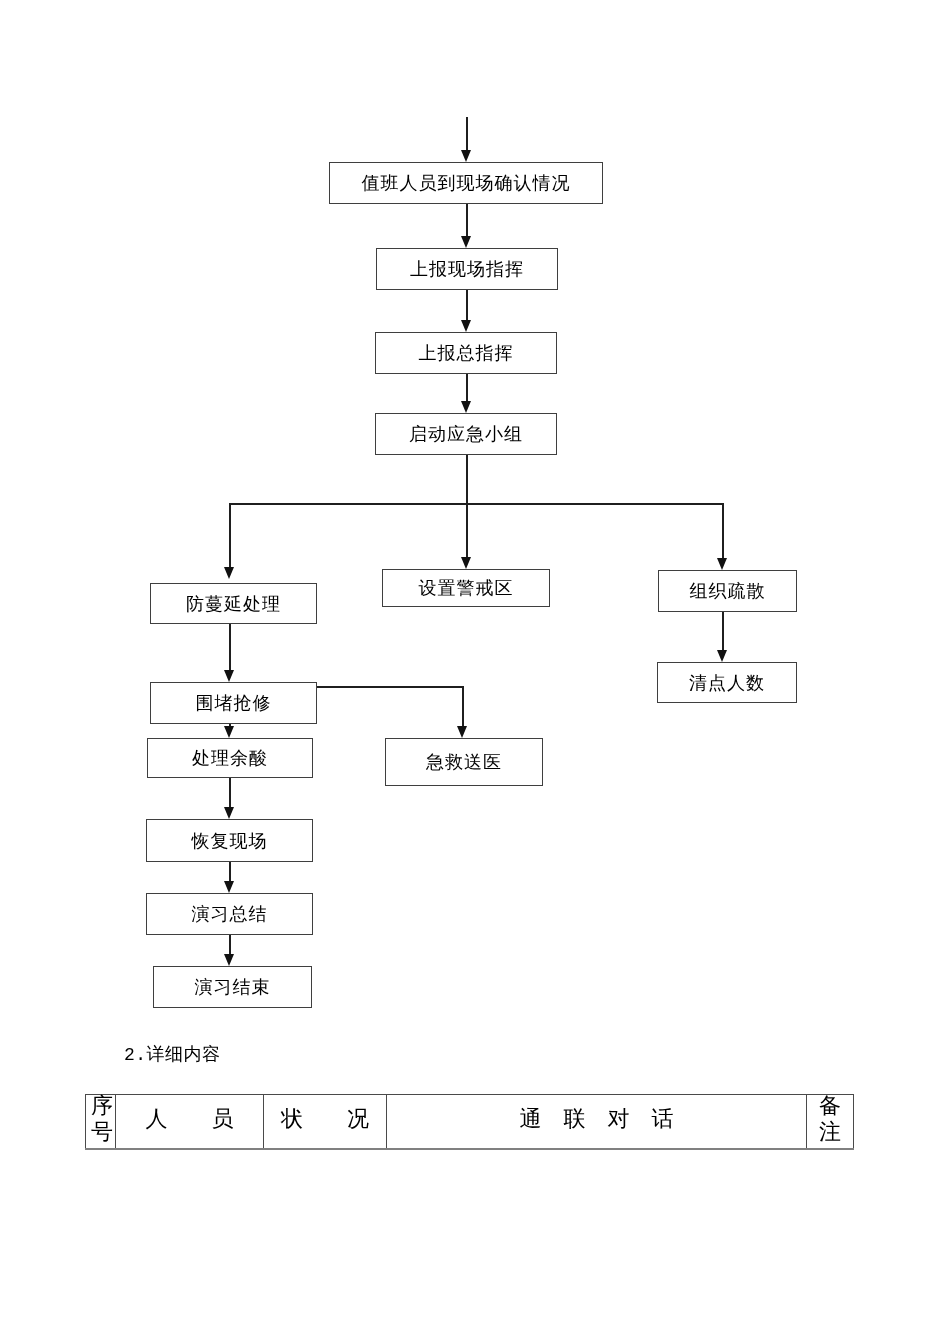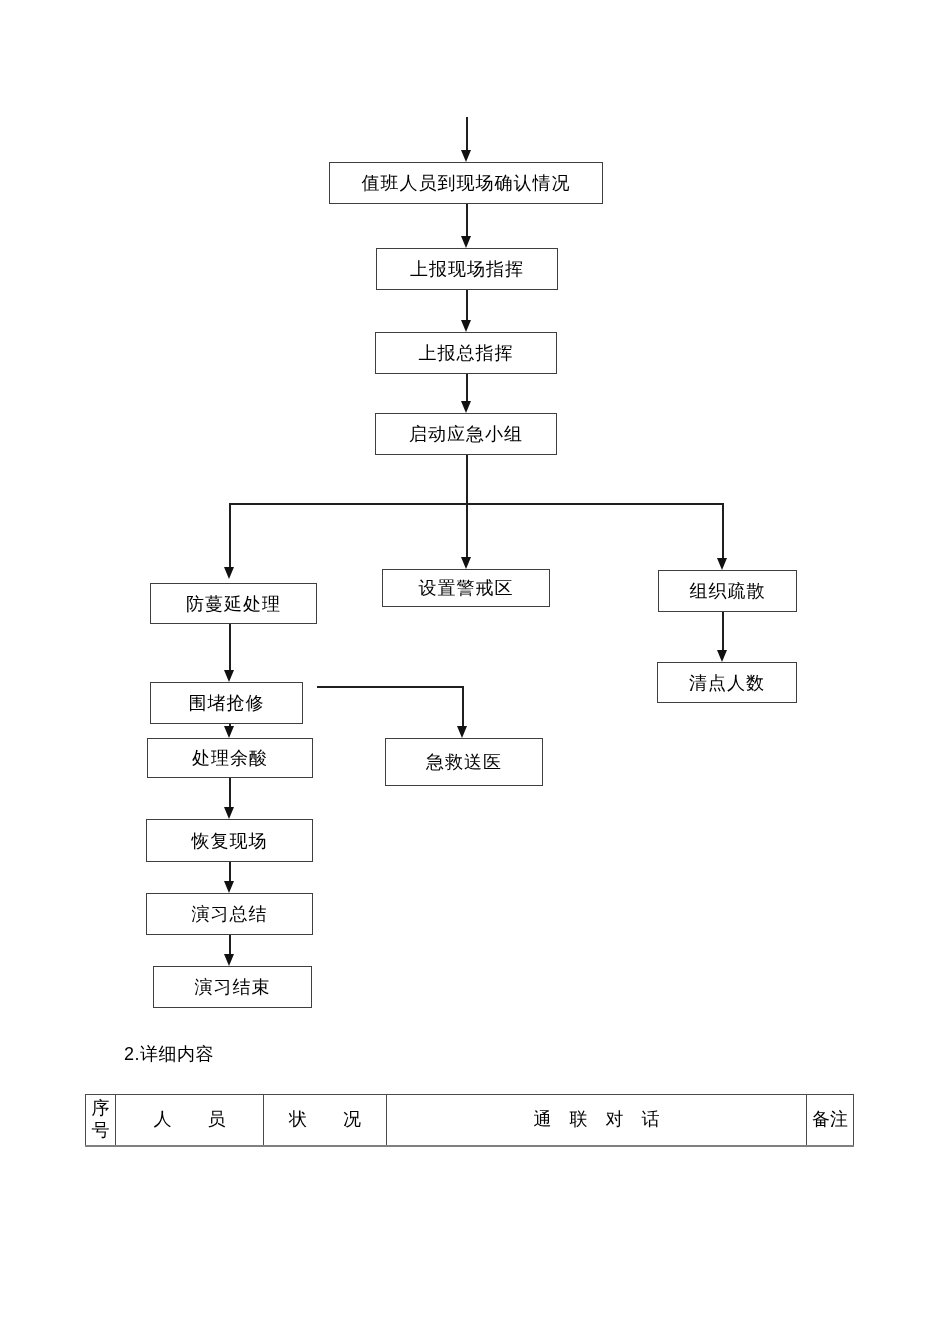--- a/index.html
+++ b/index.html
@@ -1,21 +1,21 @@
 <!DOCTYPE html>
 <html><head>
 <meta charset="utf-8">
 <style>
   html, body { margin: 0; padding: 0; background: #ffffff; }
   .page {
     position: relative;
     width: 950px;
     height: 1344px;
     background: #ffffff;
-    font-family: Liberation Sans, sans-serif;
+    font-family: Liberation Mono, monospace;
     color: #000000;
     overflow: hidden;
   }
   
   .fc-box {
     position: absolute;
     box-sizing: border-box;
     border: 1.5px solid #3f3f3f;
     background: #ffffff;
     display: flex;
@@ -44,21 +44,21 @@
     letter-spacing: 0.5px;
   }
   .detail-table {
     position: absolute;
     left: 85px;
     top: 1094px;
     width: 768px;
     height: 53px;
     border-collapse: collapse;
     table-layout: fixed;
-    font-size: 18px;
+    font-size: 22px;
   }
   .detail-table th {
     box-sizing: border-box;
     border: 1px solid #4a4a4a;
     border-bottom: 2px solid #808080;
     font-weight: normal;
     text-align: center;
     vertical-align: middle;
     padding: 0 5px;
     line-height: 1.2;
@@ -126,21 +126,21 @@
     <div class="fc-box" style="left:375px;top:332px;width:182px;height:42px">上报总指挥</div>
 
     <div class="fc-box" style="left:375px;top:413px;width:182px;height:42px">启动应急小组</div>
 
     <div class="fc-box" style="left:150px;top:583px;width:167px;height:41px">防蔓延处理</div>
 
     <div class="fc-box" style="left:382px;top:569px;width:168px;height:38px">设置警戒区</div>
 
     <div class="fc-box" style="left:658px;top:570px;width:139px;height:42px">组织疏散</div>
 
-    <div class="fc-box" style="left:150px;top:682px;width:153px;height:42px">围堵抢修</div>
+    <div class="fc-box" style="left:150px;top:682px;width:167px;height:42px">围堵抢修</div>
 
     <div class="fc-box" style="left:147px;top:738px;width:166px;height:40px">处理余酸</div>
 
     <div class="fc-box" style="left:385px;top:738px;width:158px;height:48px">急救送医</div>
 
     <div class="fc-box" style="left:657px;top:662px;width:140px;height:41px">清点人数</div>
 
     <div class="fc-box" style="left:146px;top:819px;width:167px;height:43px">恢复现场</div>
 
     <div class="fc-box" style="left:146px;top:893px;width:167px;height:42px">演习总结</div>

